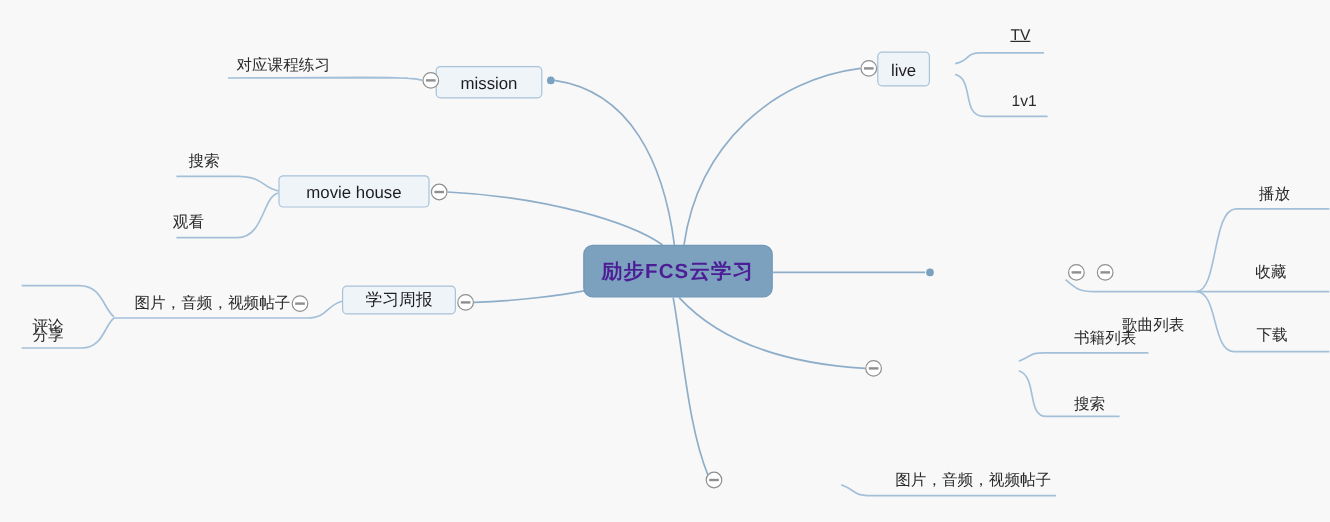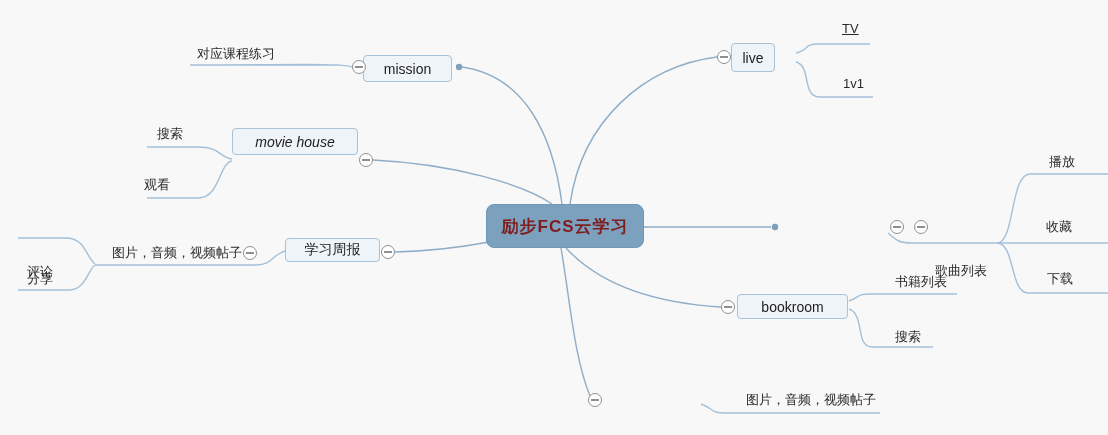--- a/index.html
+++ b/index.html
@@ -8,30 +8,30 @@
     font-family:"Liberation Sans","DejaVu Sans",sans-serif;
   }
   #canvas{position:absolute;inset:0;width:1108px;height:435px;}
   svg.lines{position:absolute;left:0;top:0;}
   svg.lines path{fill:none;stroke:#a4c0d8;stroke-width:1.4;}
   svg.lines path.center{stroke:#8eadc8;}
   .root-node{
     position:absolute;left:486px;top:204px;width:158px;height:44px;
     background:#7ba1bf;border:1px solid #7097b6;border-radius:8px;box-sizing:border-box;
     display:flex;align-items:center;justify-content:center;
-    color:#7f1d1d;font-size:17px;font-weight:bold;letter-spacing:1px;cursor:default;
+    color:#4c1d95;font-size:17px;font-weight:bold;letter-spacing:1px;cursor:default;
   }
   .box{
     position:absolute;background:#eff4f8;border:1px solid #a7c2d9;border-radius:4px;
     box-sizing:border-box;display:flex;align-items:center;justify-content:center;
     font-size:14px;color:#1d1d1f;cursor:default;
   }
   .n-mission{left:363px;top:55px;width:89px;height:27px;}
   .n-live{left:731px;top:43px;width:44px;height:29px;}
-  .n-movie{left:232px;top:128px;width:126px;height:27px;font-style:italic;}
+  .n-movie{left:232px;top:146px;width:126px;height:27px;}
   .n-weekly{left:285px;top:238px;width:95px;height:24px;}
   .n-music{left:781px;top:214px;width:108px;height:26px;}
   .n-bookroom{left:737px;top:294px;width:111px;height:25px;}
   .n-score{left:603px;top:388px;width:97px;height:24px;}
   .leaf{
     position:absolute;font-size:13px;color:#2a2a2c;white-space:nowrap;cursor:default;line-height:16px;
   }
   .t-practice{left:197px;top:46px;}
   .t-msearch{left:157px;top:126px;}
   .t-mwatch{left:144px;top:177px;}
@@ -107,23 +107,20 @@
   </div>
   <div class="box n-live">
     <span>live</span>
   </div>
   <div class="box n-movie">
     <span>movie house</span>
   </div>
   <div class="box n-weekly">
     <span>学习周报</span>
   </div>
-  <div class="box n-bookroom">
-    <span>bookroom</span>
-  </div>
 
   <div class="leaf t-practice">对应课程练习</div>
   <div class="leaf t-msearch">搜索</div>
   <div class="leaf t-mwatch">观看</div>
   <div class="leaf t-comment">评论</div>
   <div class="leaf t-share">分享</div>
   <div class="leaf t-wposts">图片，音频，视频帖子</div>
   <div class="leaf t-tv">TV</div>
   <div class="leaf t-1v1">1v1</div>
   <div class="leaf t-songlist">歌曲列表</div>

